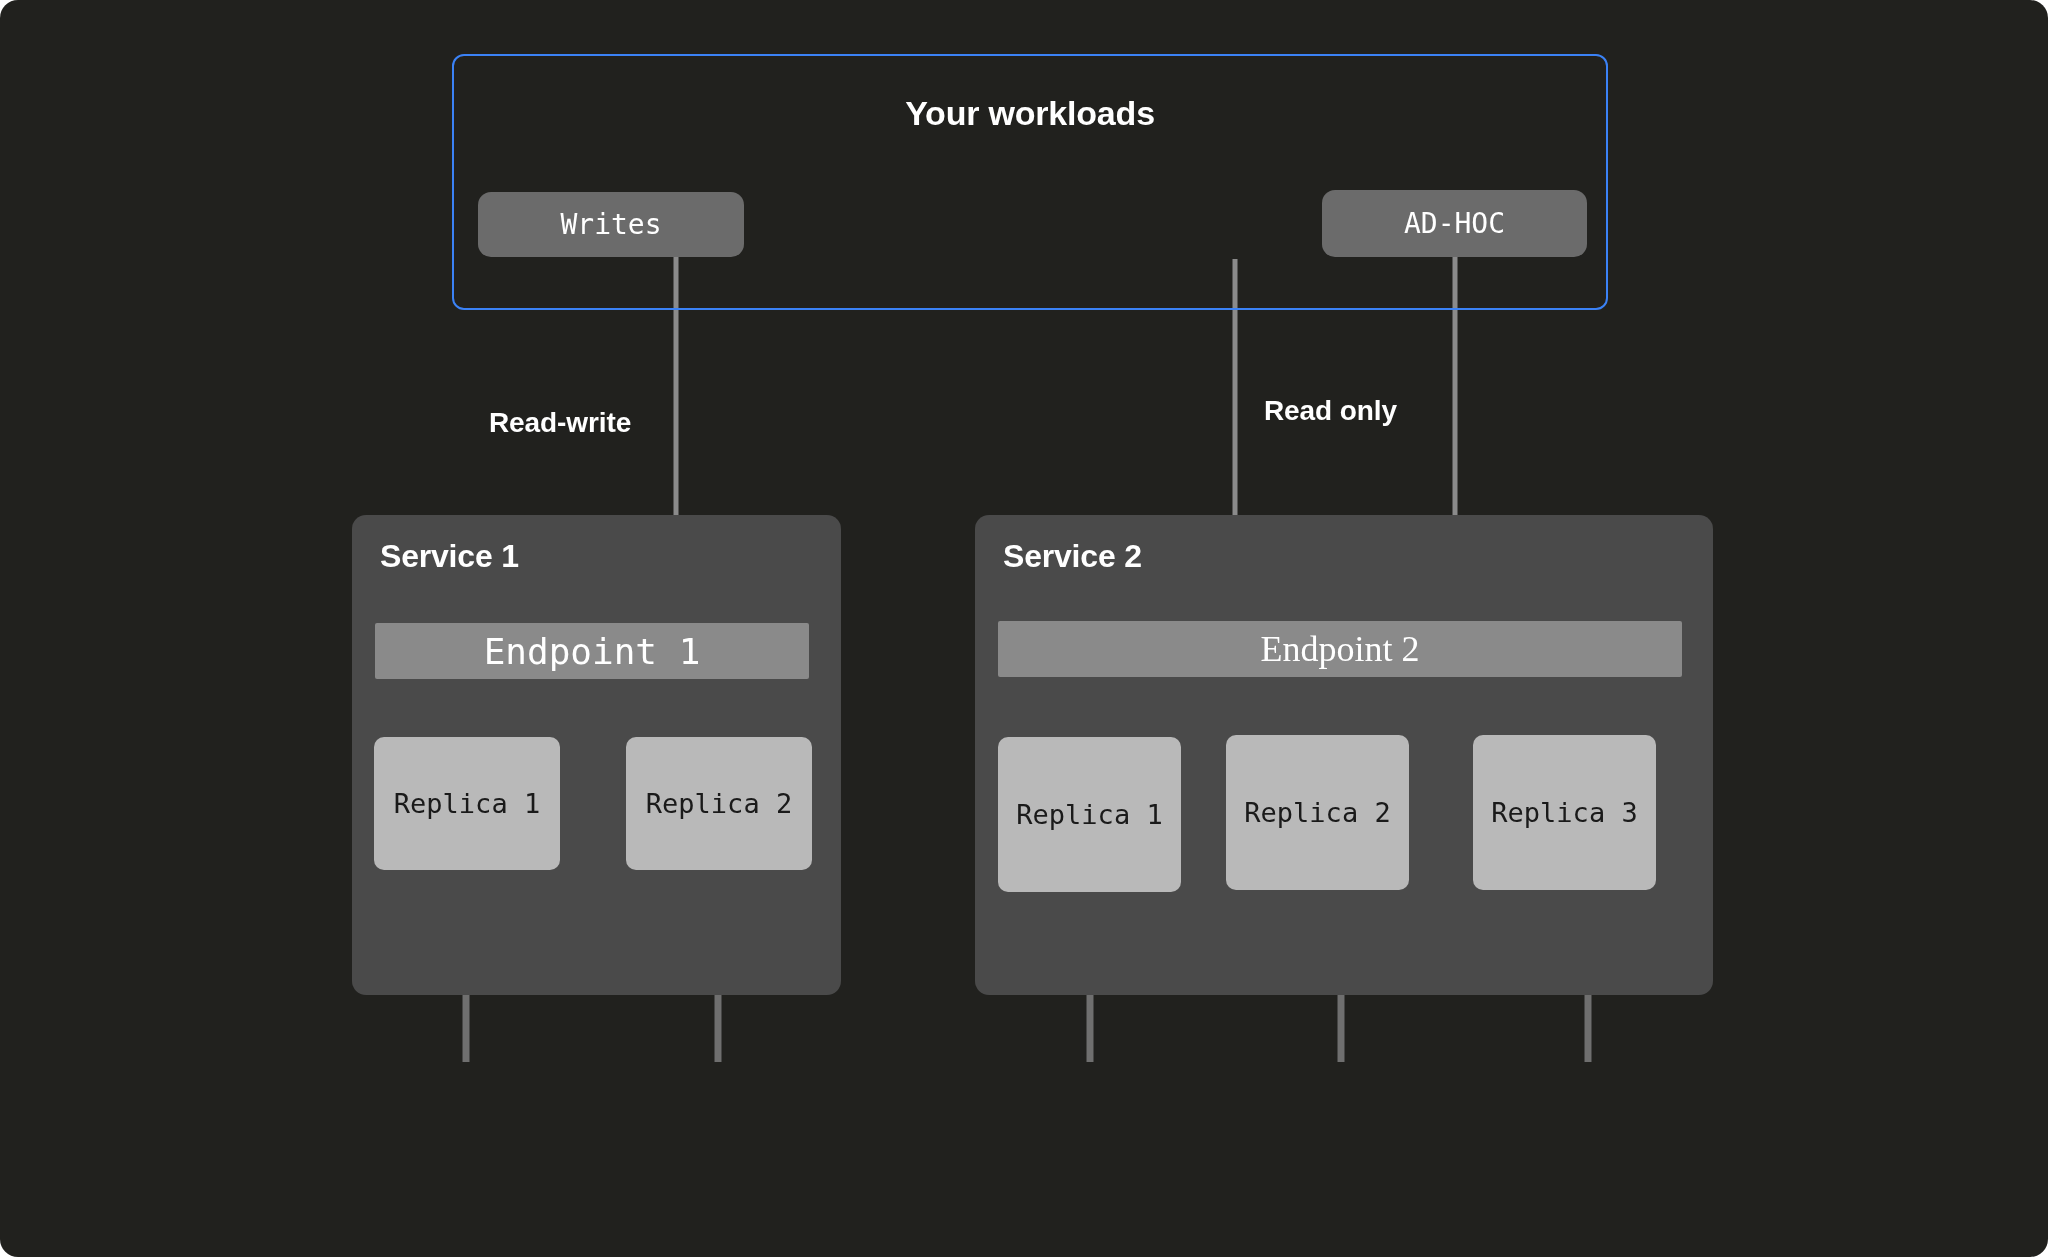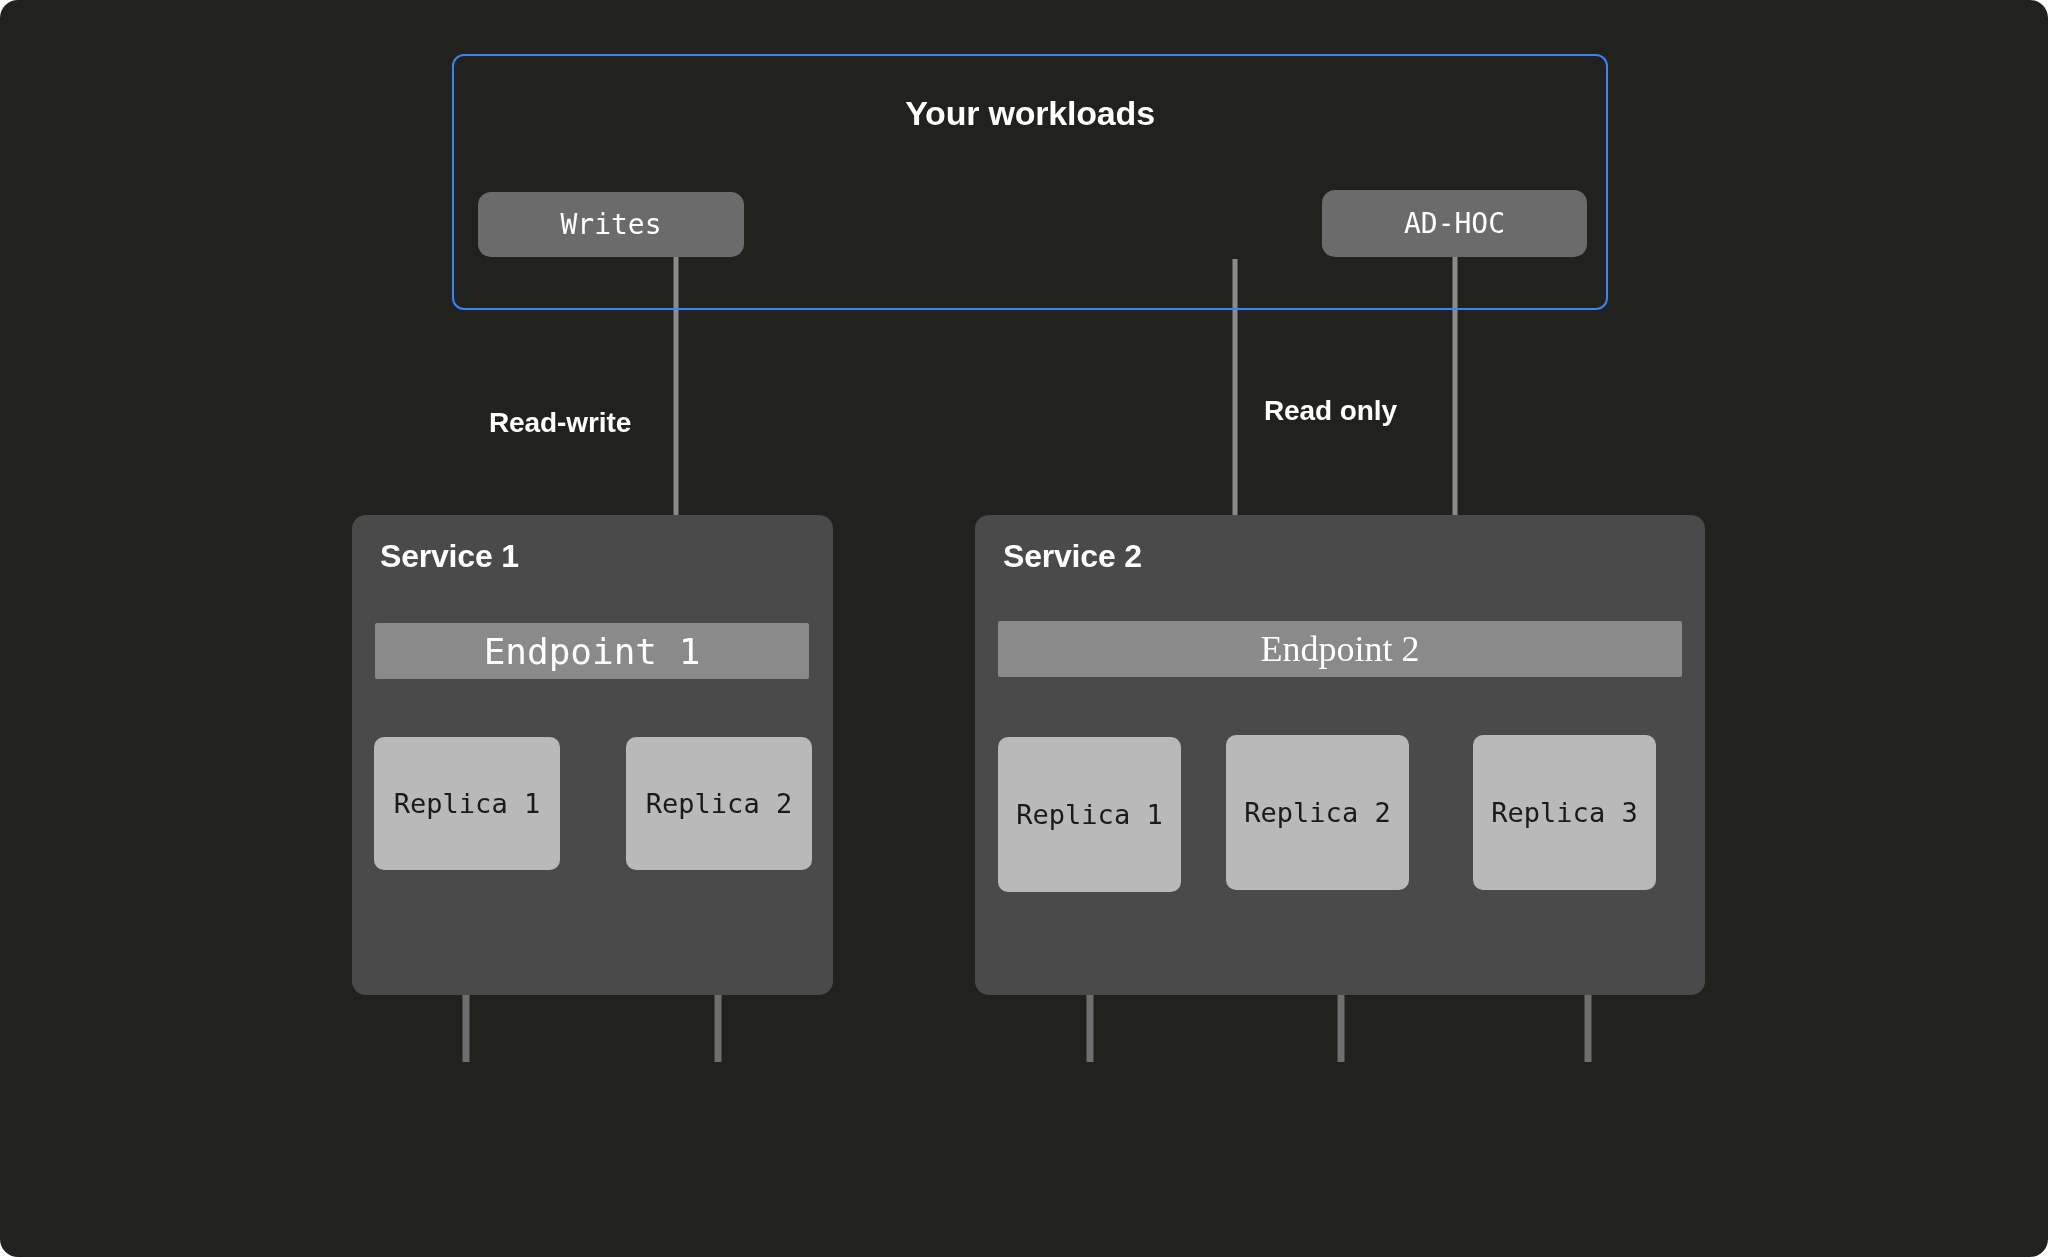--- a/index.html
+++ b/index.html
@@ -68,20 +68,21 @@
   .pill-writes  { left: 478px; top: 192px; width: 266px; height: 65px; }
   .pill-cust    { left: 851px; top: 187px; width: 443px; height: 72px; }
   .pill-adhoc   { left: 1322px; top: 190px; width: 265px; height: 67px; }
 
   
   .service {
     position: absolute;
     background: #4a4a4a;
     border-radius: 14px;
     z-index: 2;
+    padding-left: 8px;
   }
   .service-1 { left: 352px; top: 515px; width: 481px; height: 480px; }
   .service-2 { left: 975px; top: 515px; width: 730px; height: 480px; }
   .service-title {
     position: absolute;
     left: 28px;
     top: 23px;
     color: #ffffff;
     font-size: 32px;
     font-weight: bold;

